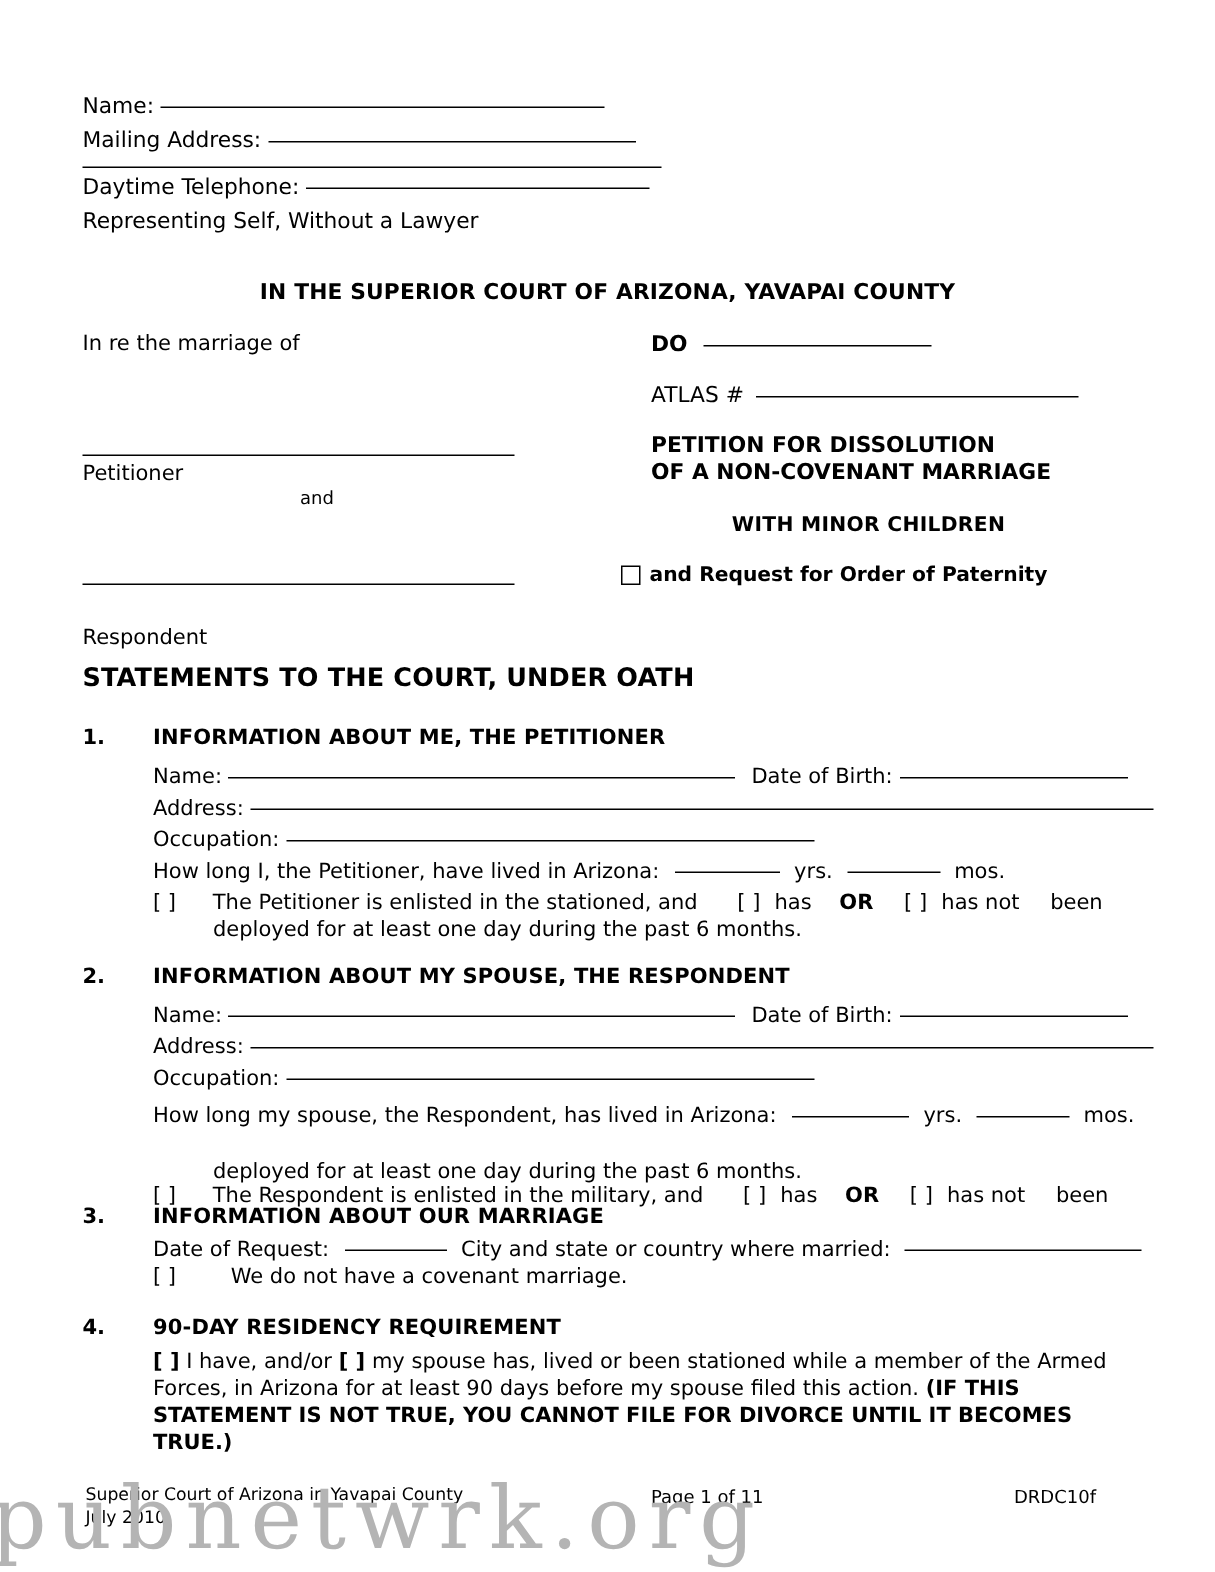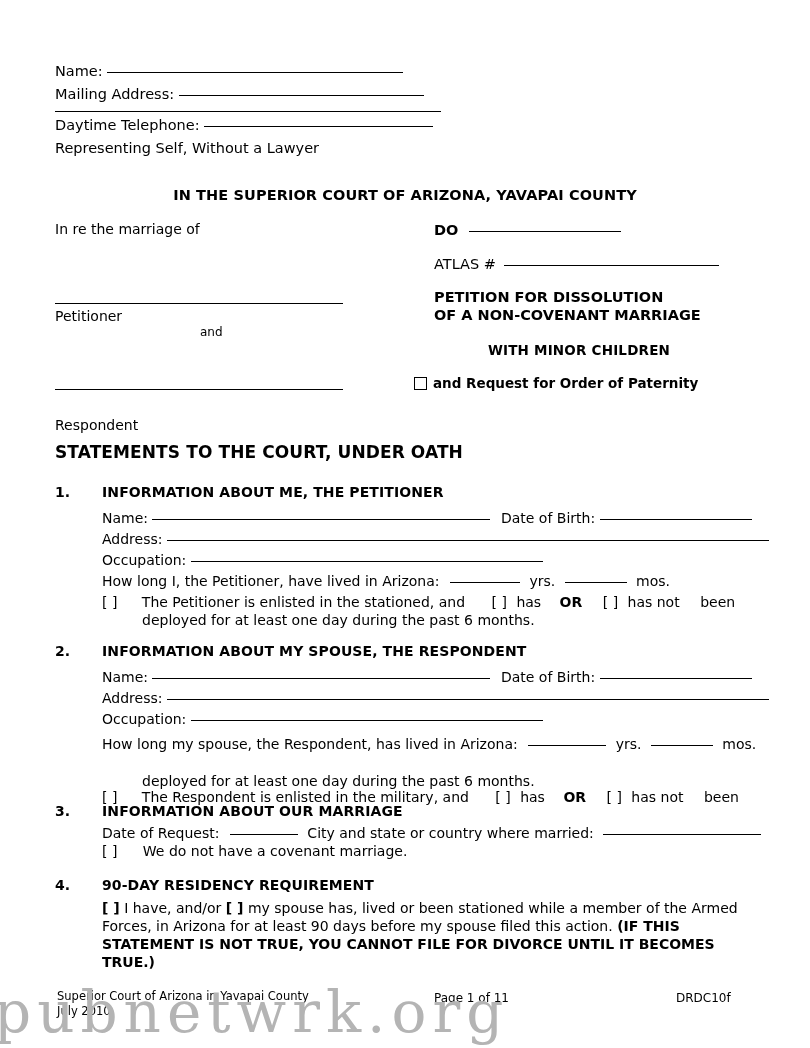--- a/index.html
+++ b/index.html
@@ -356,21 +356,21 @@
 
   <div class="body-line" style="top:825px;">
     <span>Date of Request:</span>
     <span class="rule-dash" style="width:68px; margin-left:6px;"></span>
     <span style="margin-left:5px;">City and state or country where married:</span>
     <span class="rule rule-thin" style="width:158px; margin-left:5px;"></span>
   </div>
 
   <div class="body-line" style="top:843px;">
     <span>[   ]</span>
-    <span style="margin-left:21px;">We do not have a covenant marriage.</span>
+    <span style="margin-left:32px;">We do not have a covenant marriage.</span>
   </div>
 
   <div class="sec-num" style="left:55px; top:877px;">4.</div>
   <div class="sec-title" style="left:102px; top:877px;">90-DAY RESIDENCY REQUIREMENT</div>
 
   <div class="body-wrap" style="left:102px; top:899px; width:648px;">
     <span class="bold">[  ]</span>
     <span>I have, and/or</span>
     <span class="bold">[  ]</span>
     <span>my spouse has, lived or been stationed while a member of the Armed Forces, in Arizona for at least 90 days before my spouse filed this action.</span>

